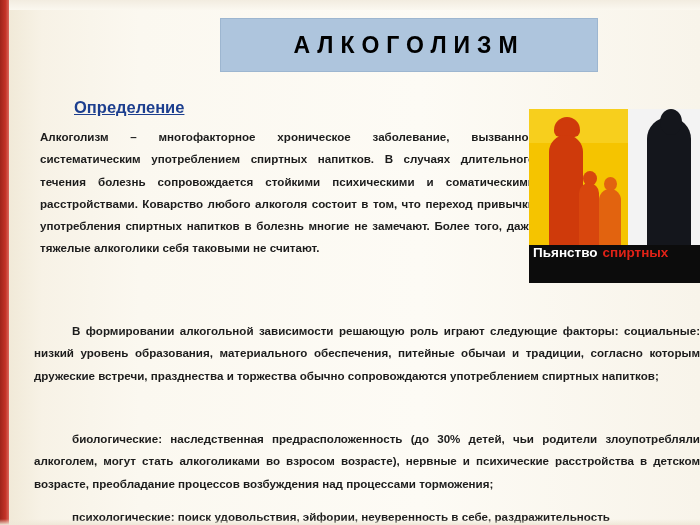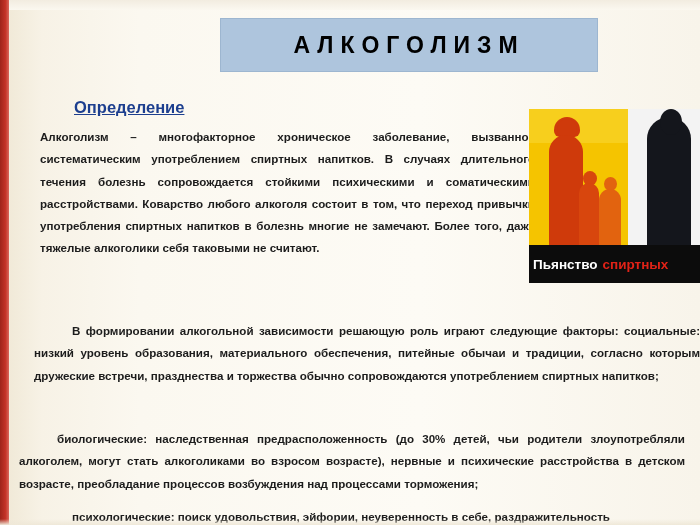--- a/index.html
+++ b/index.html
@@ -97,21 +97,21 @@
     top: 126px;
     width: 495px;
   }
   .p-causes-intro {
     left: 34px;
     top: 320px;
     width: 666px;
     text-indent: 38px;
   }
   .p-bio {
-    left: 19px;
+    left: 34px;
     top: 428px;
     width: 666px;
     text-indent: 38px;
   }
   .p-psy {
     left: 34px;
     top: 506px;
     width: 666px;
     text-indent: 38px;
     white-space: nowrap;
@@ -212,21 +212,20 @@
     border-radius: 50%;
   }
   .photo .caption-bar {
     position: absolute;
     left: 0;
     top: 136px;
     width: 171px;
     height: 38px;
     background: #0c0c0c;
     display: flex;
-    align-items: center;
     padding-left: 4px;
     box-sizing: border-box;
   }
   .caption-white {
     font-size: 13.5px;
     font-weight: bold;
     color: #ffffff;
     font-family: "Liberation Sans", sans-serif;
     white-space: nowrap;
   }

